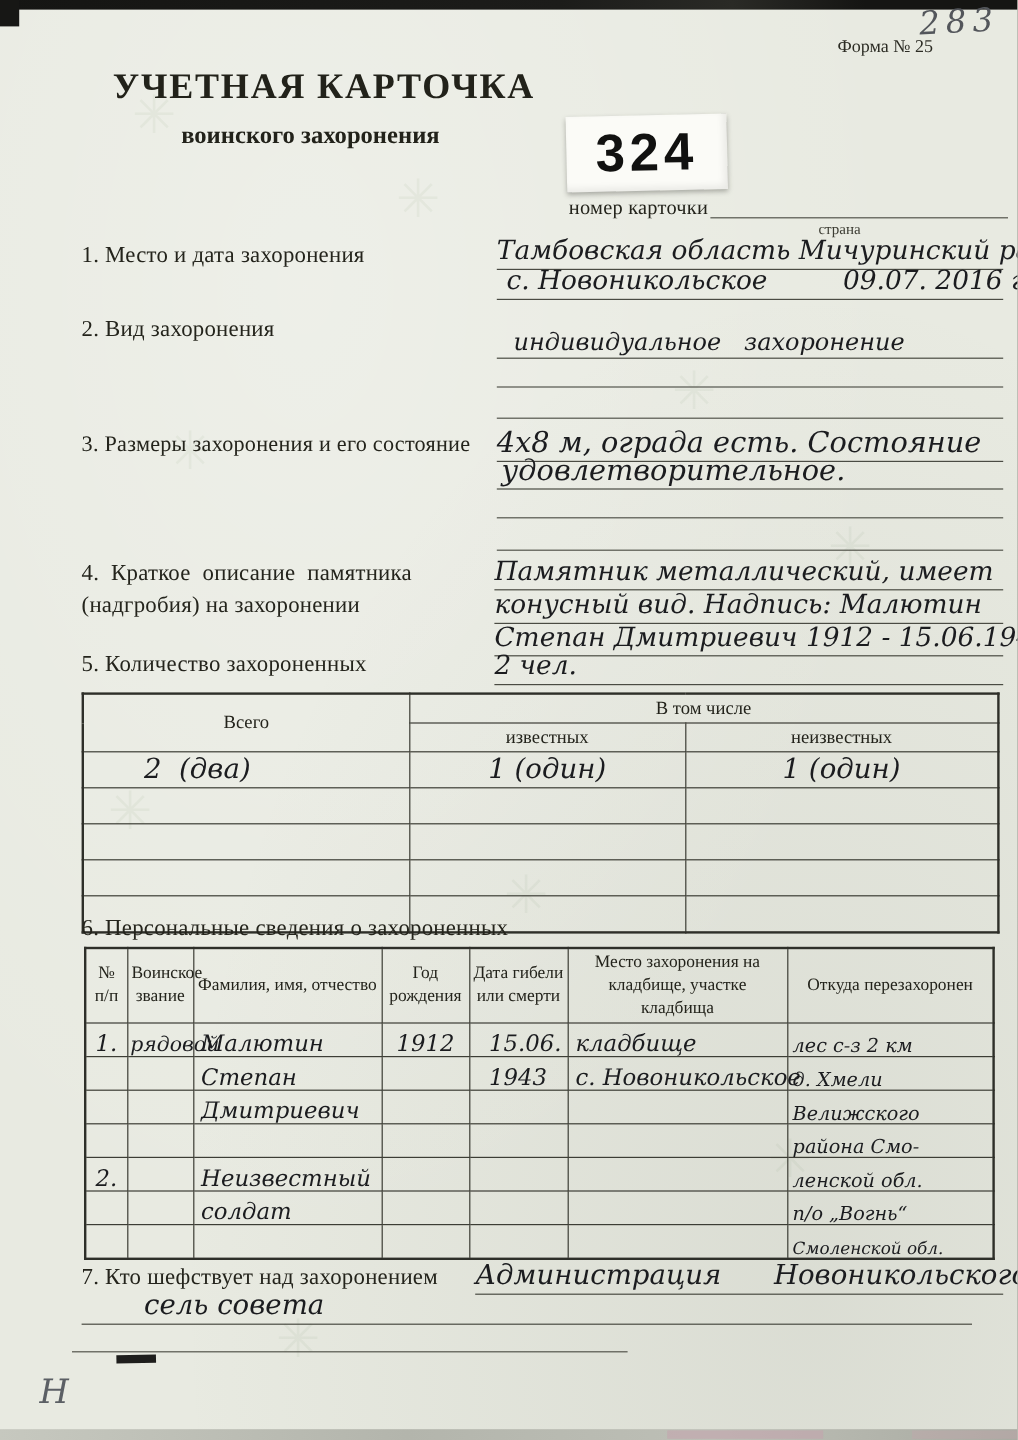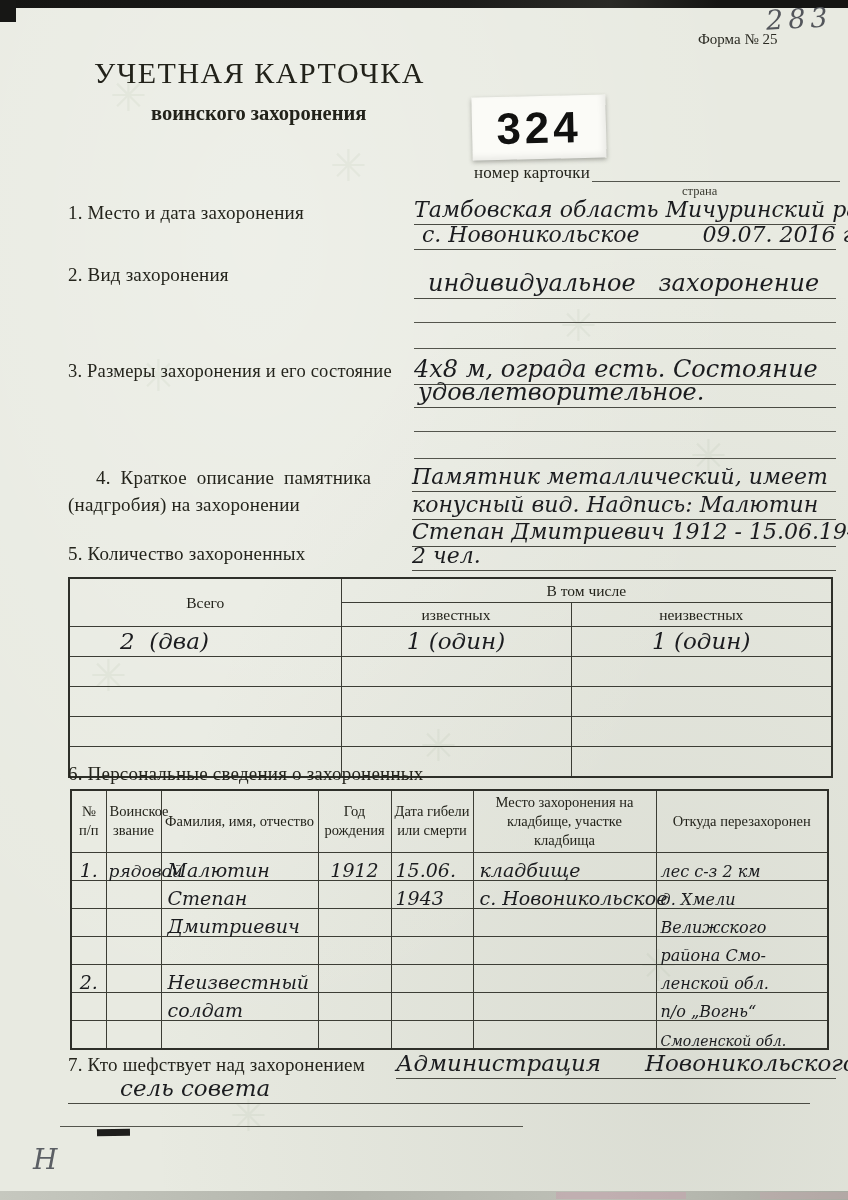--- a/index.html
+++ b/index.html
@@ -37,21 +37,21 @@
   .t6 th { font-size:14.5px; line-height:1.3; height:54px; padding:2px 3px; }
   .t6 td { height:27px; padding:0 0 0 6px; vertical-align:bottom; overflow:visible; }
   .hwcell {
     font-family:"DejaVu Serif", serif; font-style:italic; color:#1b1c1f;
     white-space:pre; font-size:23px; line-height:1;
   }
   .t6 .hwcell { font-size:19px; }
   .t6 td.c0 { text-align:center; padding:0; }
   .t6 td.c1 { font-size:17px; padding-left:2px; }
   .t6 td.c3 { text-align:center; padding:0; }
-  .t6 td.c4 { padding-left:4px; }
+  .t6 td.c4 { padding-left:16px; }
   .t6 td.c6 { font-size:16px; padding-left:4px; }
   .t6 td.c6.tiny { font-size:14px; }
   .t5 td.center { text-align:center; }
   .t5 td.totalcell { padding-left:50px; }
   
   .top-strip { position:absolute; left:0; top:0; width:848px; height:8px;
     background:linear-gradient(90deg,#151513 0%,#1c1c1a 55%,#2a2a26 72%,#151513 85%); }
   .top-strip-left { position:absolute; left:0; top:0; width:16px; height:22px; background:#171715; }
   .bottom-band { position:absolute; left:0; top:1191px; width:848px; height:9px;
     background:linear-gradient(90deg,#c6c8bf, #b3b5ac 40%, #bdbfb6 70%, #a9aba2); }
@@ -63,21 +63,21 @@
   .slip {
     position:absolute; left:472px; top:96px; width:134px; height:63px;
     background:#fbfbf7; transform:rotate(-1.3deg);
     box-shadow:0 2px 4px rgba(40,40,35,0.35), inset -3px -3px 6px rgba(0,0,0,0.07);
     display:flex; align-items:center; justify-content:center;
   }
   .slip-number {
     font-family:"Liberation Sans", sans-serif; font-weight:bold;
     font-size:44px; letter-spacing:4px; color:#111110;
   }
-  .title { position:absolute; left:94px; top:56px; font-size:30px; font-weight:normal; letter-spacing:1.5px; color:#22221a; }
+  .title { position:absolute; left:94px; top:56px; font-size:30px; font-weight:bold; letter-spacing:1.5px; color:#22221a; }
   .subtitle { position:absolute; left:151px; top:102px; font-size:20.5px; font-weight:bold; color:#22221a; }
   .corner-num { position:absolute; left:766px; top:3px; font-family:"DejaVu Serif",serif; font-style:italic;
     font-size:27px; letter-spacing:5px; color:#53565b; transform:rotate(-3deg); }
   .bottom-mark { position:absolute; left:33px; top:1143px; font-family:"DejaVu Serif",serif; font-style:italic;
     font-size:28px; color:#5b5f64; }
   .country-label { position:absolute; left:682px; top:184px; font-size:12.5px; color:#3c3c33; }
 </style>
 </head>
 <body>
 
@@ -115,36 +115,36 @@
   <div class="lbl" style="left:68px;top:202px;">1. Место и дата захоронения</div>
   <div class="hwline" style="left:414px;top:190px;width:422px;height:34px;">
     <span class="hw" style="font-size:22px;">Тамбовская область Мичуринский район</span>
   </div>
   <div class="hwline" style="left:414px;top:217px;width:422px;height:32px;">
     <span class="hw" style="font-size:22px;padding-left:8px;">с. Новоникольское         09.07. 2016 г.</span>
   </div>
 
   <div class="lbl" style="left:68px;top:264px;">2. Вид захоронения</div>
   <div class="hwline" style="left:414px;top:264px;width:422px;height:34px;">
-    <span class="hw" style="font-size:24px;padding-left:14px;text-align:right;">индивидуальное   захоронение</span>
+    <span class="hw" style="font-size:20px;padding-left:14px;text-align:right;">индивидуальное   захоронение</span>
   </div>
   <div class="rule" style="left:414px;top:322px;width:422px;"></div>
   <div class="rule" style="left:414px;top:348px;width:422px;"></div>
 
   <div class="lbl" style="left:68px;top:361px;font-size:18.5px;">3. Размеры захоронения и его состояние</div>
   <div class="hwline" style="left:414px;top:352px;width:422px;height:32px;">
     <span class="hw" style="font-size:24px;">4х8 м, ограда есть. Состояние</span>
   </div>
   <div class="hwline" style="left:414px;top:376px;width:422px;height:31px;">
     <span class="hw" style="font-size:24px;padding-left:4px;">удовлетворительное.</span>
   </div>
   <div class="rule" style="left:414px;top:431px;width:422px;"></div>
   <div class="rule" style="left:414px;top:458px;width:422px;"></div>
 
-  <div class="lbl" style="left:68px;top:467px;word-spacing:5px;margin-left:28px;">4. Краткое описание памятника</div>
+  <div class="lbl" style="left:68px;top:467px;word-spacing:5px;">4. Краткое описание памятника</div>
   <div class="lbl" style="left:68px;top:494px;">(надгробия) на захоронении</div>
   <div class="hwline" style="left:412px;top:460px;width:424px;height:31px;">
     <span class="hw" style="font-size:22px;">Памятник металлический, имеет</span>
   </div>
   <div class="hwline" style="left:412px;top:489px;width:424px;height:30px;">
     <span class="hw" style="font-size:22px;">конусный вид. Надпись: Малютин</span>
   </div>
   <div class="hwline" style="left:412px;top:517px;width:424px;height:29px;">
     <span class="hw" style="font-size:22px;">Степан Дмитриевич 1912 - 15.06.1943</span>
   </div>

